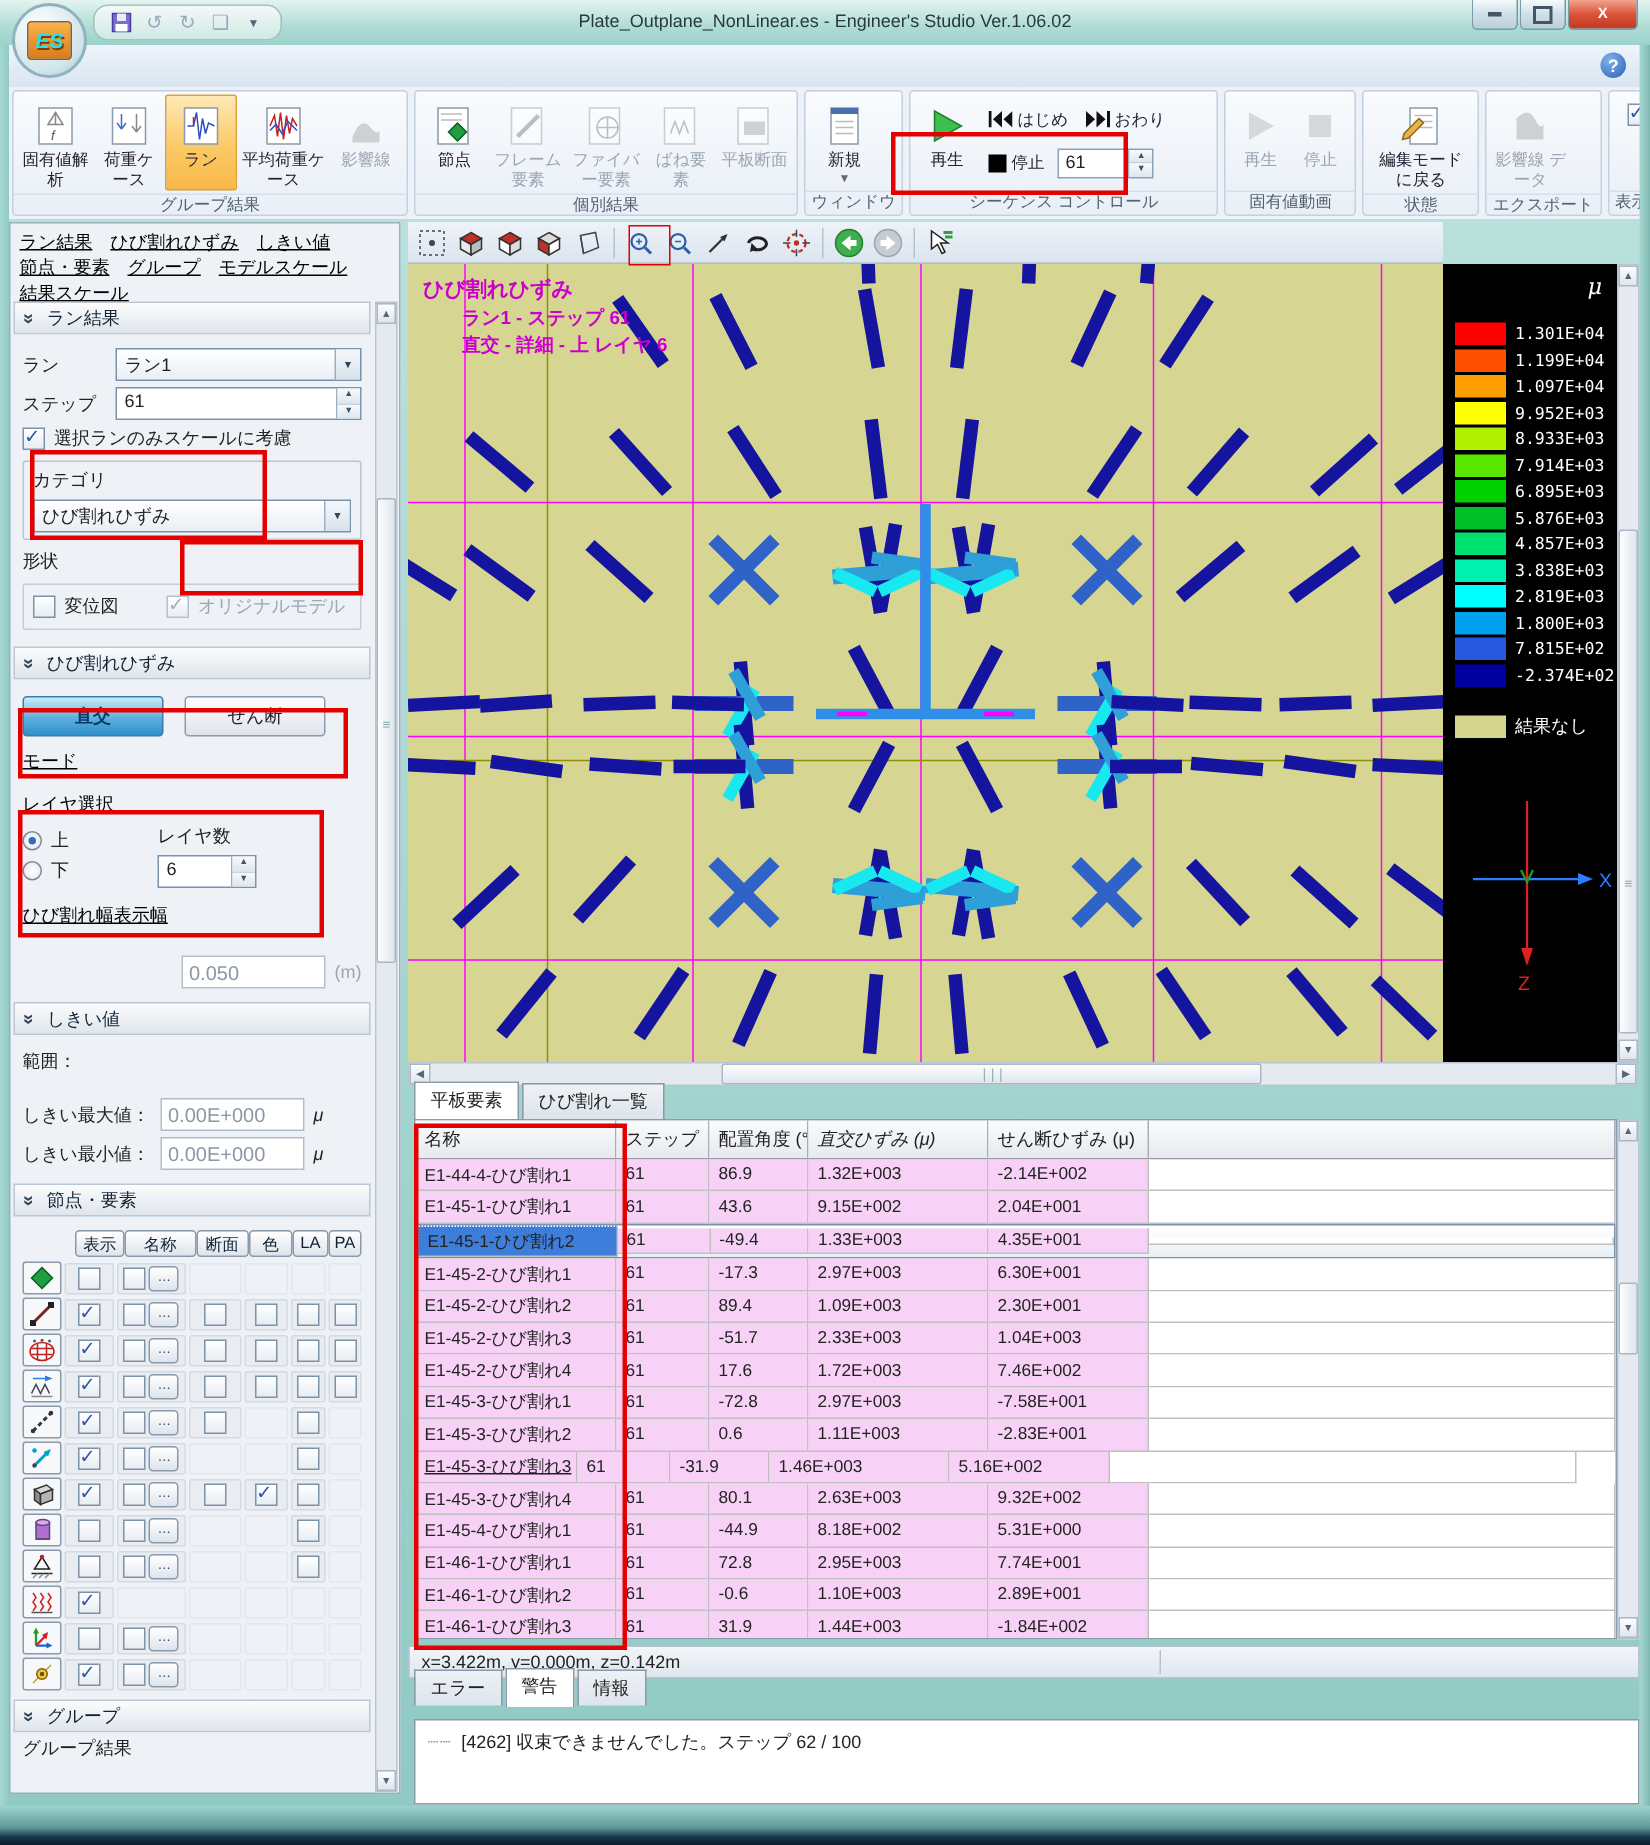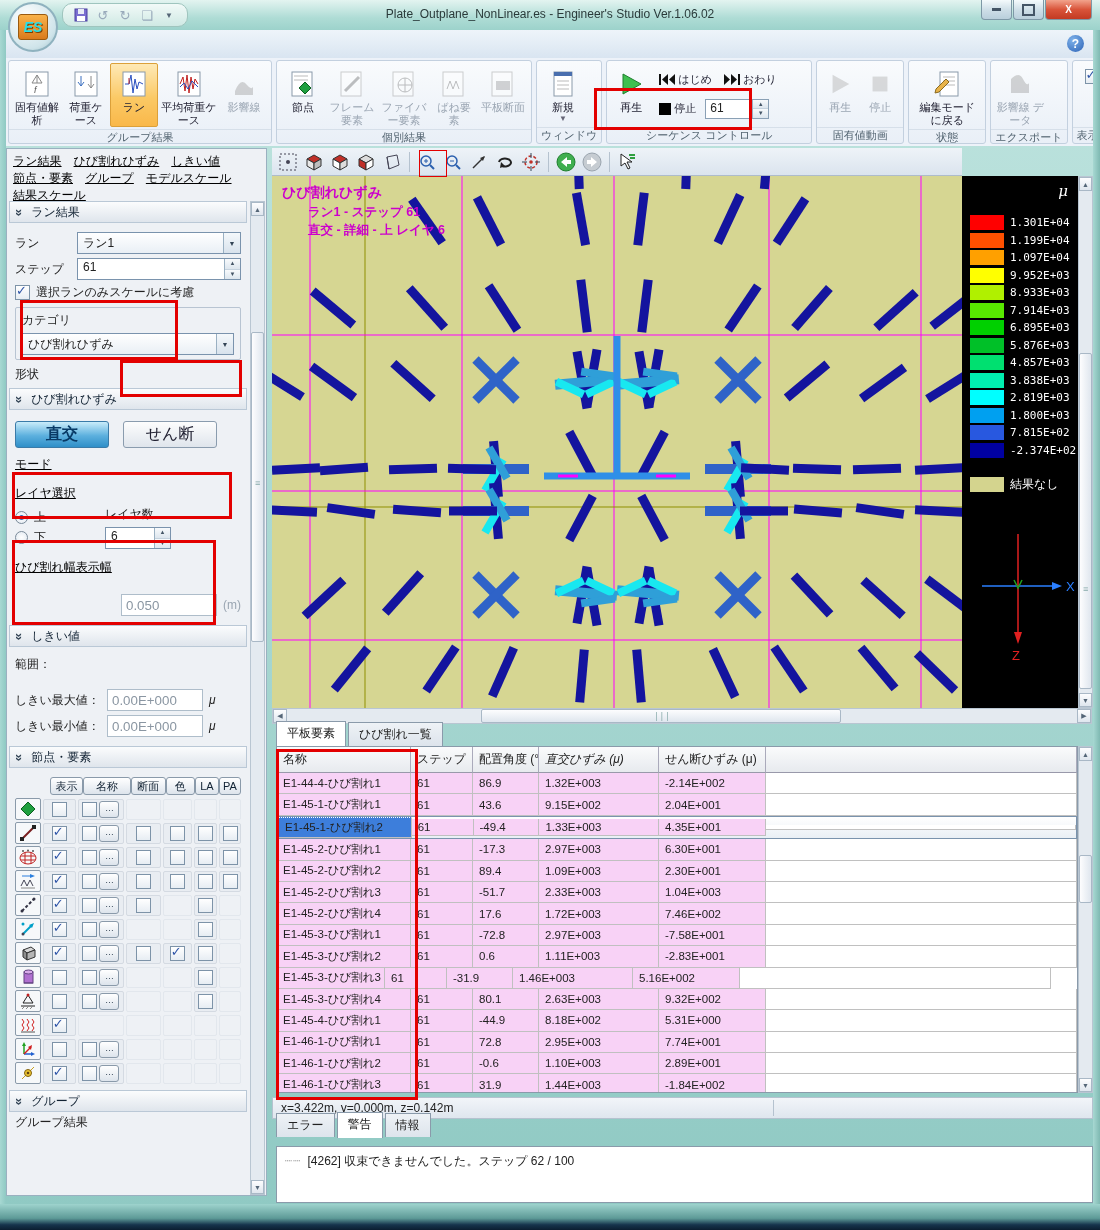--- a/index.html
+++ b/index.html
@@ -77,21 +77,21 @@
   .cb{display:inline-block;width:13px;height:13px;border:1px solid #7d93a8;background:linear-gradient(#fff,#e7edf3);
       position:relative;flex:none;vertical-align:-2px}
   .cb.on::after{content:"✓";position:absolute;left:0px;top:-3px;color:#2f55a8;font-weight:bold;font-size:13px}
   .cb.dis{border-color:#b5c2cd}
   .cb.dis.on::after{color:#9fb0c0}
   .rd{width:13px;height:13px;border-radius:50%;border:1px solid #7a8a9a;background:radial-gradient(#fff,#dfe7ef);flex:none;box-sizing:border-box}
   .rd.on{position:relative}
   .rd.on::after{content:"";position:absolute;left:3px;top:3px;width:5px;height:5px;border-radius:50%;background:#2f6fbf}
   .gbox{border:1px solid #c3cedb;border-radius:2px;margin:6px 0;padding:4px 6px;background:#eef1f5}
   .tgl{width:92px;height:25px;border:1px solid #8a9cae;border-radius:3px;background:linear-gradient(#fdfdfd,#dfe5ec);
-       display:flex;align-items:center;justify-content:center;font-size:16px;color:#223}
+       display:flex;align-items:center;justify-content:center;font-size:12px;color:#223}
   .tgl.on{background:linear-gradient(#c9ecfa,#5cb0de 55%,#2f8fc8);border-color:#3a7ba8;color:#083a66;font-weight:bold}
   .ulab{text-decoration:underline;color:#000}
   .inp{border:1px solid #aebdca;background:#fff;height:18px;padding:1px 4px;color:#8a96a2;width:86px}
   .dim{color:#9aa6b2}
   
   .grid{margin-top:4px}
   .ghead{display:flex;gap:0;margin-left:35px;margin-bottom:2px}
   .gbtn{height:18px;border:1px solid #8a9aaa;border-radius:3px;background:linear-gradient(#ffffff,#dde4ec);
         font-size:11px;display:flex;align-items:center;justify-content:center;color:#123;box-sizing:border-box}
   .grow{display:flex;align-items:center;height:24px;gap:2px}
@@ -457,20 +457,28 @@
           <span>選択ランのみスケールに考慮</span>
         </div>
       <div class="gbox" style="border-color:#b8c4d2">
         <div style="margin-bottom:4px">カテゴリ</div>
         <span class="sel" style="display:flex">
             <span class="txt">ひび割れひずみ</span>
             <span class="arrow">▼</span>
           </span>
       </div>
       <div>形状</div>
+      <div class="gbox">
+        <div class="frow" style="margin:2px 0">
+          <span class="cb"></span>
+            <span style="width:62px">変位図</span>
+          <span class="cb dis on"></span>
+            <span class="dim">オリジナルモデル</span>
+        </div>
+      </div>
     </div>
 
     <div class="hdr">
         <span class="chev">»</span>
         <span>ひび割れひずみ</span>
       </div>
     <div class="sectbody">
       <div class="frow" style="gap:14px;margin:6px 0">
         <span class="tgl on">直交</span>
         <span class="tgl">せん断</span>
@@ -1237,21 +1245,21 @@
     </div>
     <div class="trow pink">
       <div class="tc" style="width: 134px;">E1-45-3-ひび割れ2</div>
       <div class="tc" style="width: 62px;">61</div>
       <div class="tc" style="width: 66px;">0.6</div>
       <div class="tc" style="width: 120px;">1.11E+003</div>
       <div class="tc" style="width: 107px;">-2.83E+001</div>
       <div class="tc" style="width: 311px; background: rgb(255, 255, 255);"></div>
     </div>
     <div class="trow pink">
-      <div class="tc" style="width: 108px;">E1-45-3-ひび割れ3</div>
+      <div class="tc" style="width: 108px; text-decoration: underline;">E1-45-3-ひび割れ3</div>
       <div class="tc" style="width: 62px;">61</div>
       <div class="tc" style="width: 66px;">-31.9</div>
       <div class="tc" style="width: 120px;">1.46E+003</div>
       <div class="tc" style="width: 107px;">5.16E+002</div>
       <div class="tc" style="width: 311px; background: rgb(255, 255, 255);"></div>
     </div>
     <div class="trow pink">
       <div class="tc" style="width: 134px;">E1-45-3-ひび割れ4</div>
       <div class="tc" style="width: 62px;">61</div>
       <div class="tc" style="width: 66px;">80.1</div>

